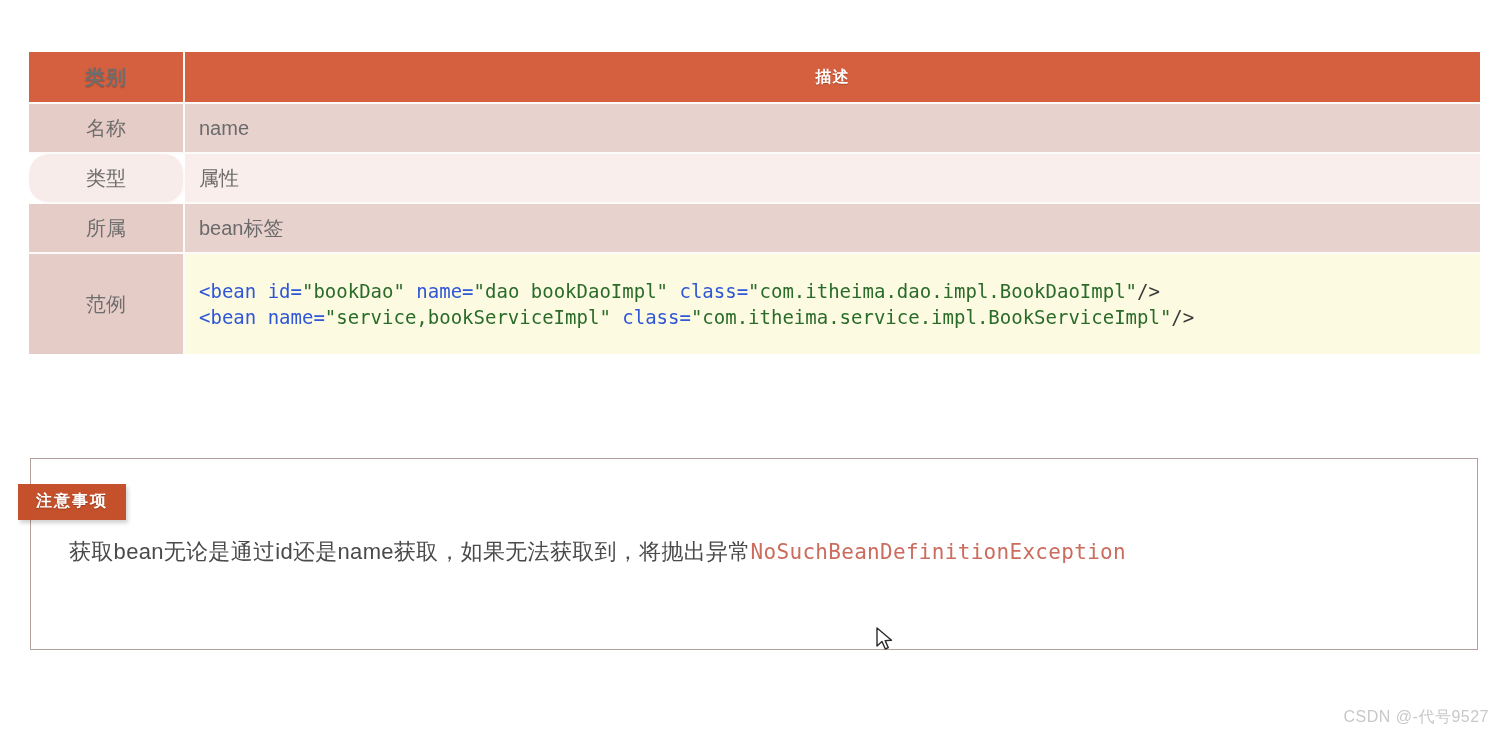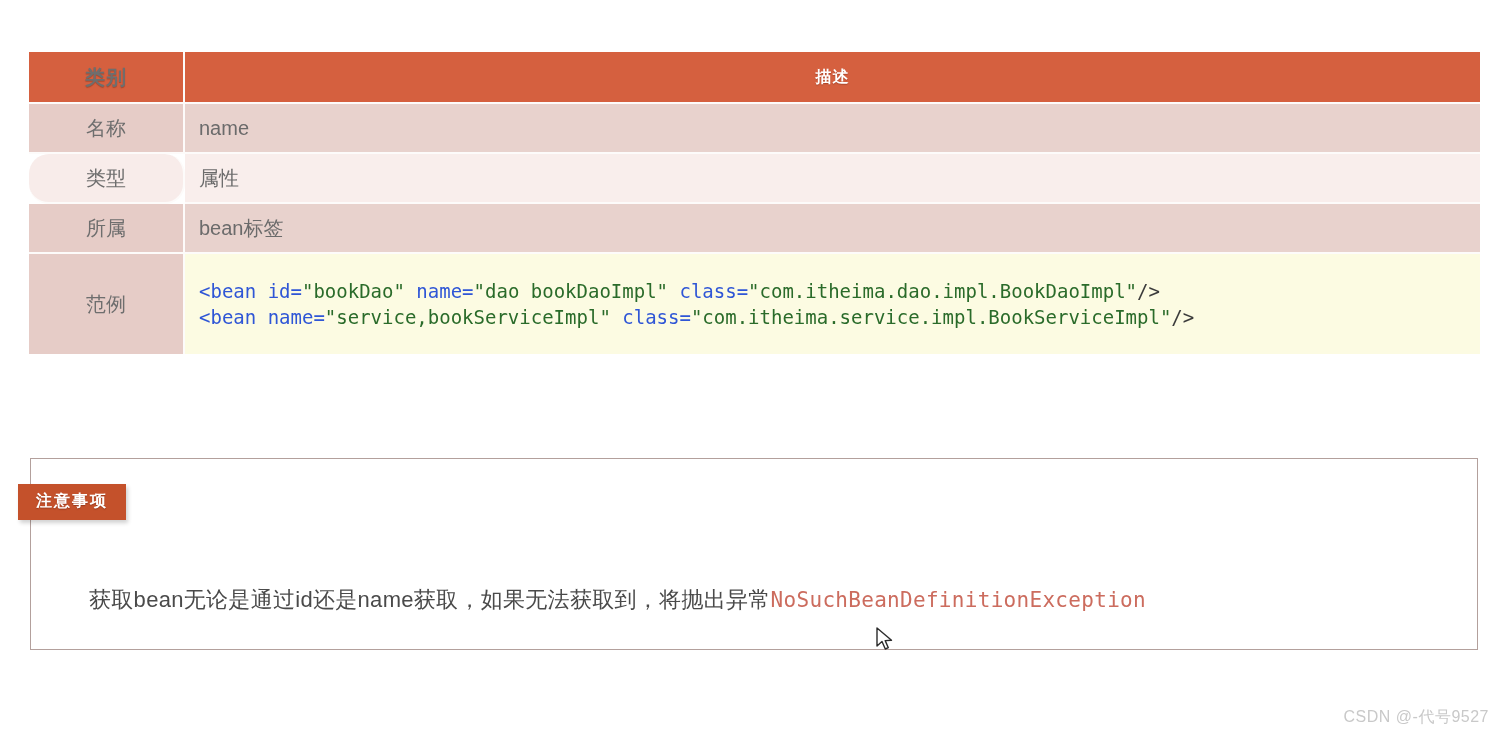--- a/index.html
+++ b/index.html
@@ -118,24 +118,23 @@
     top: -6px;
     width: 8px;
     height: 52px;
     background: #9f9a9a;
     opacity: .55;
     z-index: -1;
   }
 
   .notice-body {
     position: absolute;
-    left: 89px;
+    left: 69px;
     top: 537px;
     width: 1340px;
-    margin-top: 48px;
   }
   .notice-line1 {
     font-size: 22px;
     color: #4a4a4a;
     letter-spacing: .3px;
     white-space: nowrap;
   }
   .exc-inline {
     color: #cc6c5e;
     font-family: "DejaVu Sans Mono", "Liberation Mono", monospace;

